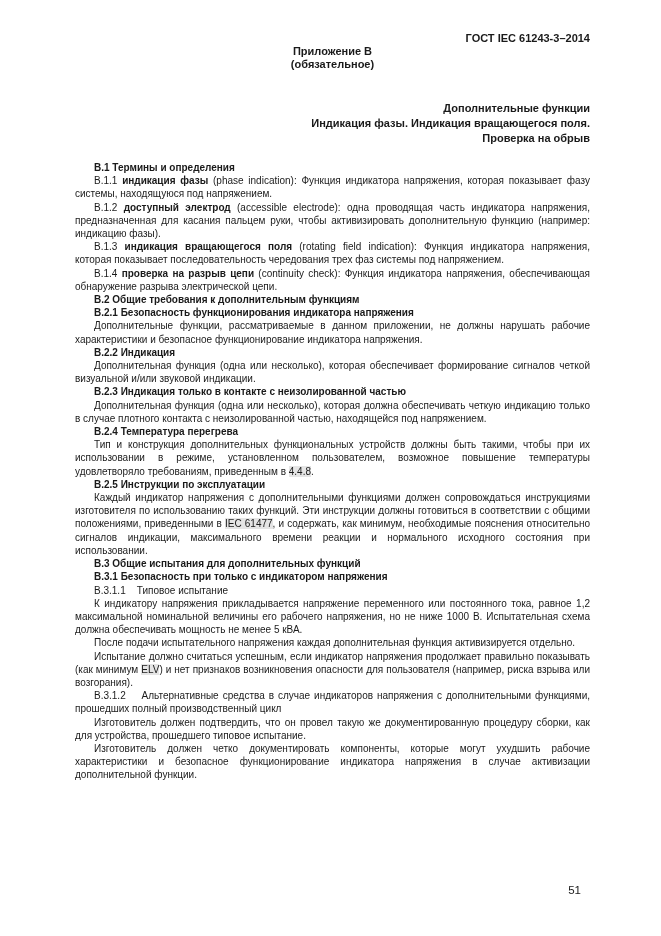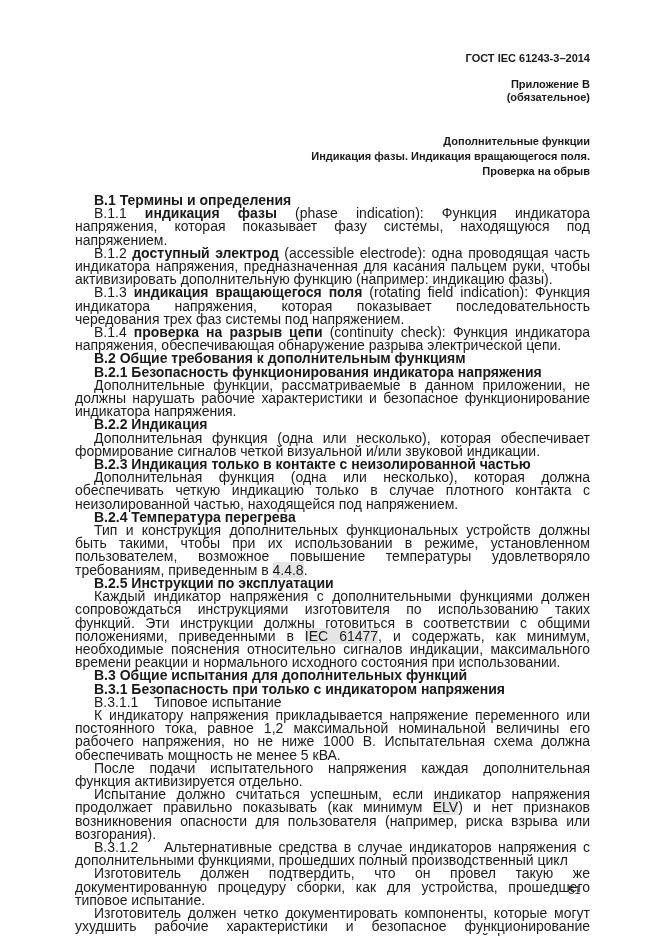--- a/index.html
+++ b/index.html
@@ -6,48 +6,47 @@
     margin: 0;
     padding: 0;
     background: #ffffff;
   }
   .page {
     position: relative;
     width: 661px;
     height: 936px;
     background: #ffffff;
     box-sizing: border-box;
-    padding: 52px 71px 0 75px;
+    padding: 32px 71px 0 75px;
     font-family: "Liberation Sans", "DejaVu Sans", sans-serif;
     color: #1a1a1a;
     overflow: hidden;
   }
   .doc-header {
     text-align: right;
     font-weight: 700;
     font-size: 11px;
     line-height: 13px;
   }
   .appendix {
-    text-align: right;
+    text-align: center;
     font-weight: 700;
     font-size: 11px;
     line-height: 13px;
-    margin-top: 13px;
   }
   .title-block {
     text-align: right;
     font-weight: 700;
     font-size: 11px;
     line-height: 15px;
     margin-top: 30px;
   }
   .doc-body {
     margin-top: 15px;
-    font-size: 14px;
+    font-size: 10px;
     line-height: 13.2px;
     text-align: justify;
   }
   .doc-body p {
     margin: 0;
     text-indent: 19px;
   }
   .doc-body p.heading {
     font-weight: 700;
   }

